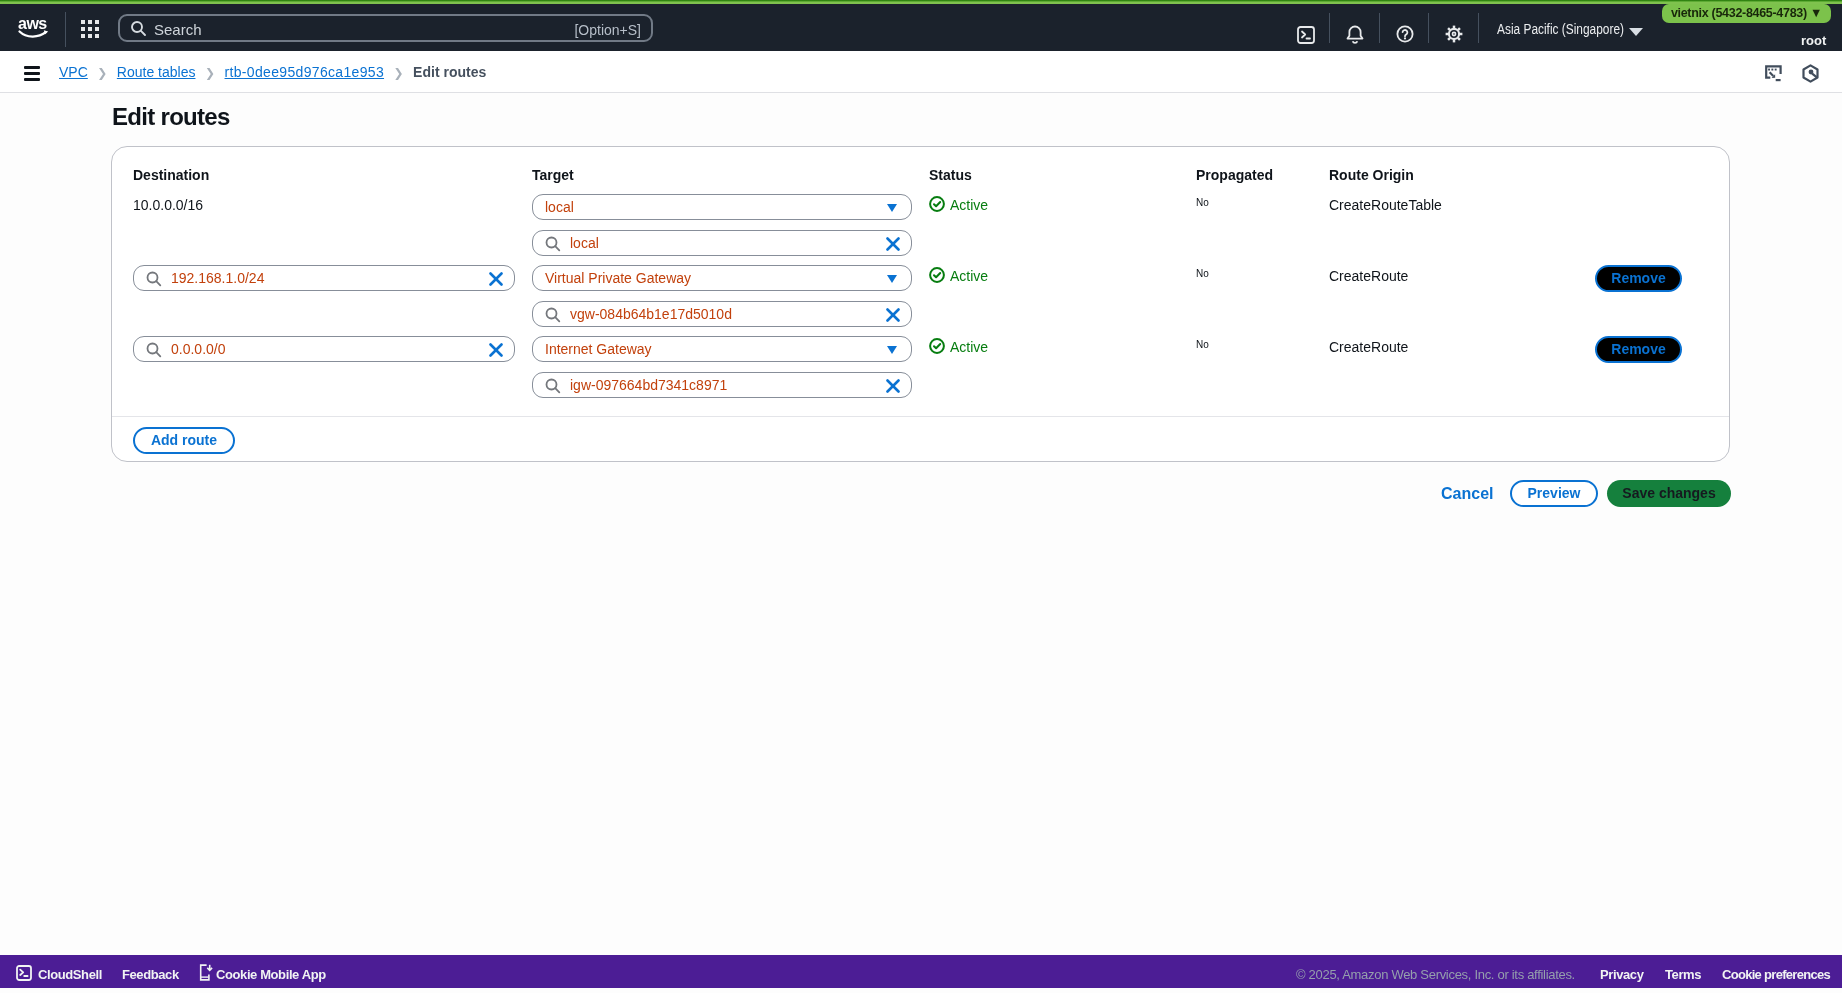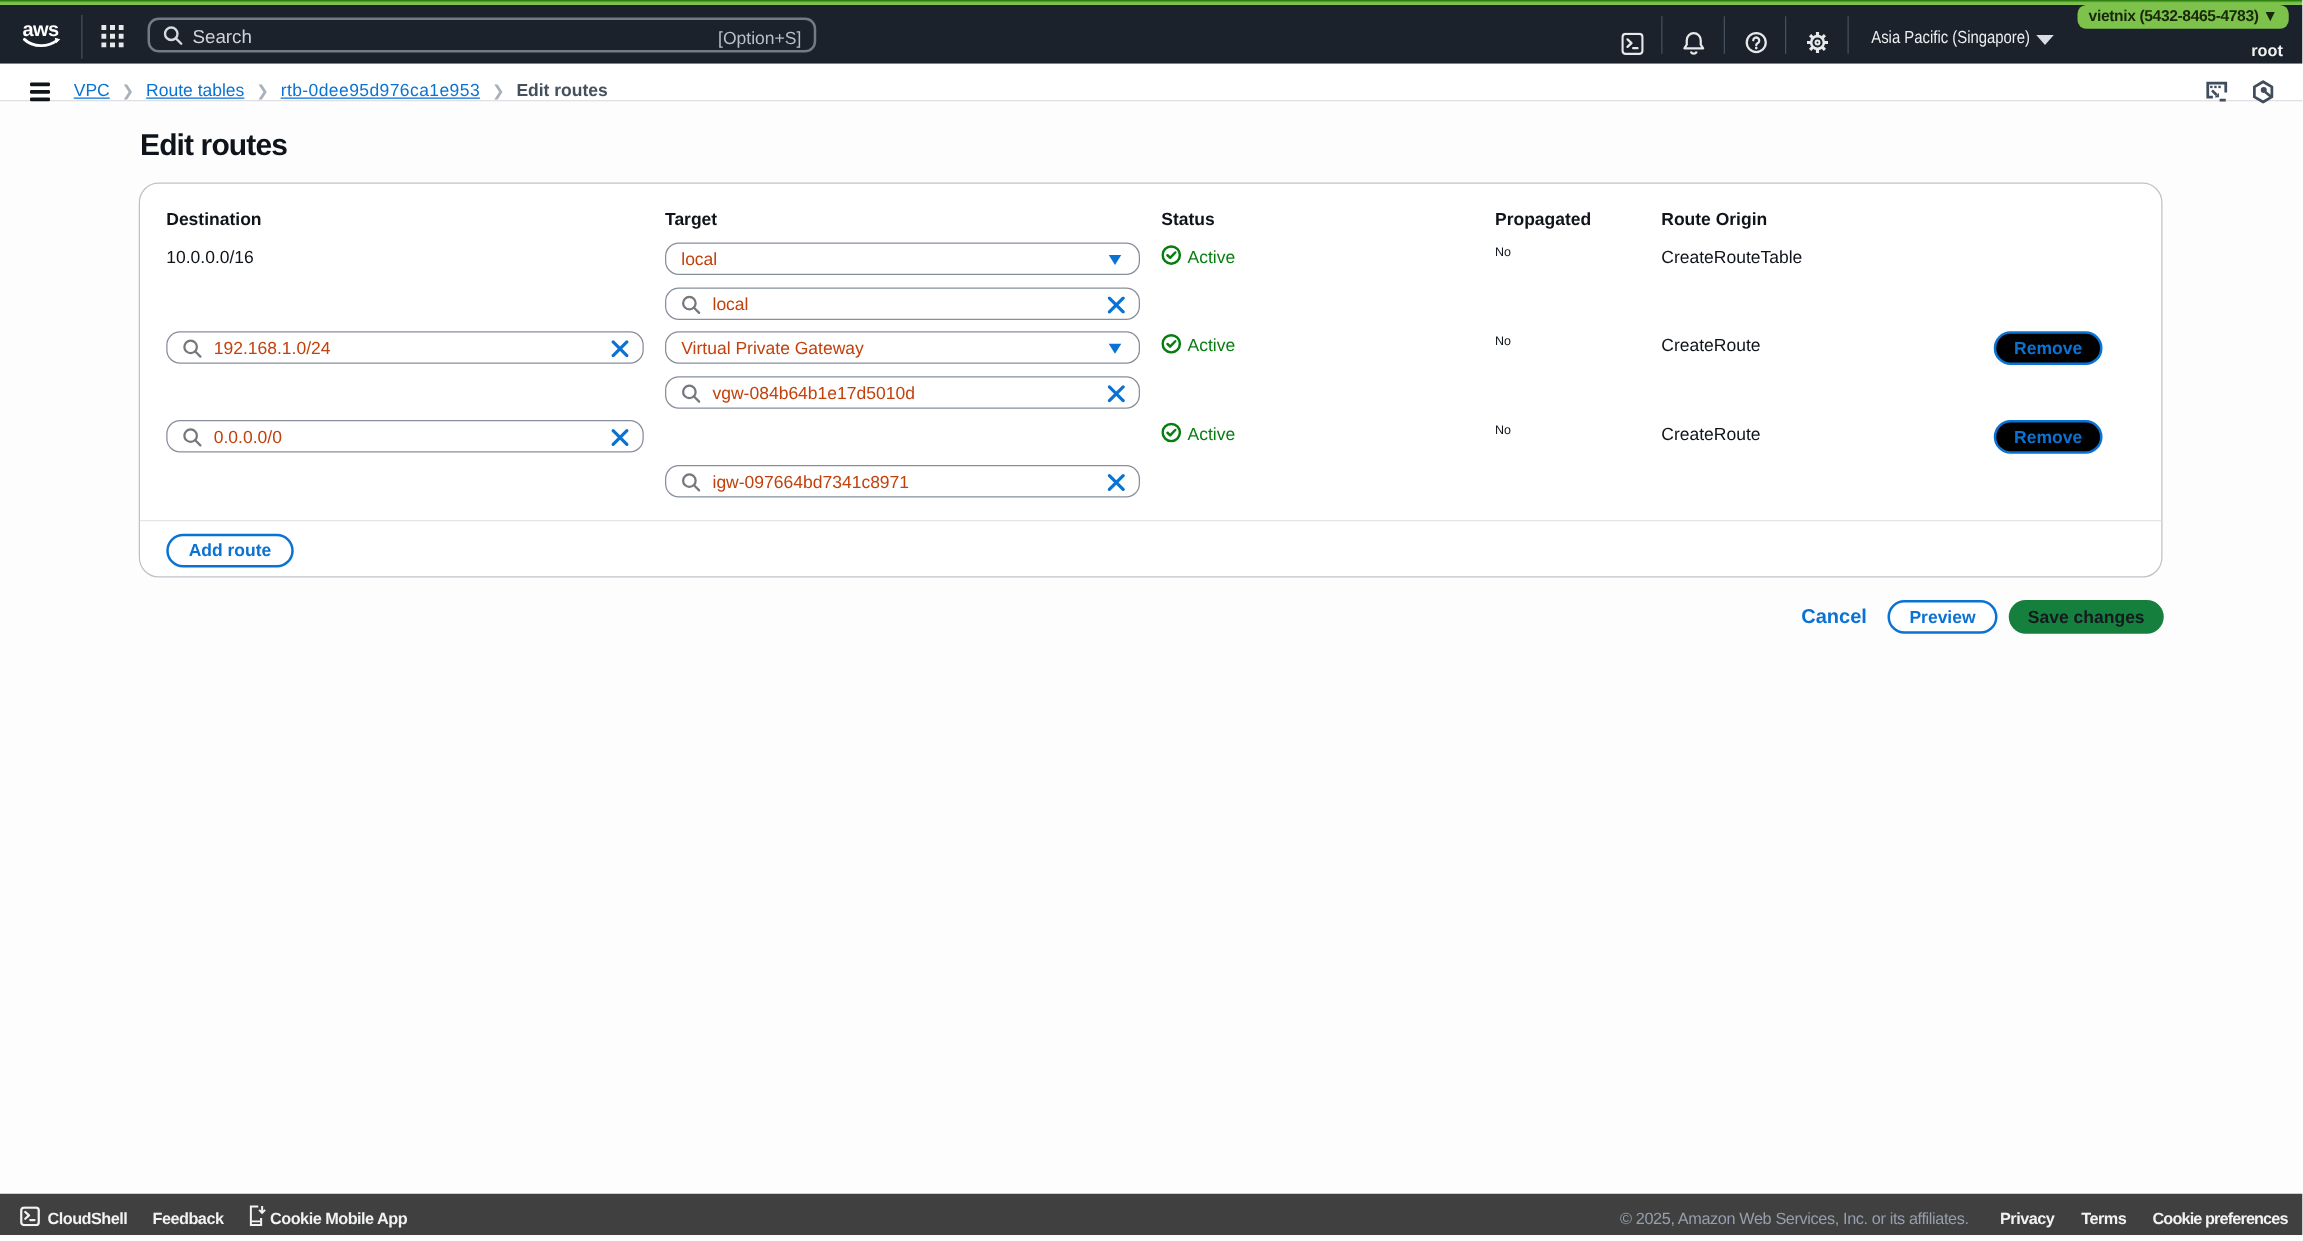--- a/index.html
+++ b/index.html
@@ -27,21 +27,21 @@
 
   #region { left:1497px; top:17px; transform:scaleX(0.85); transform-origin:left center; }
   #regioncaret { left:1629px; top:24px; width:0; height:0;
     border-left:7px solid transparent; border-right:7px solid transparent; border-top:8px solid #d8dee4; }
 
   #acctlabel { left:1662px; top:-0.5px; width:169px; height:19px; background:#7cc24b; border-radius:7px;
     text-align:center; font-size:12.5px; font-weight:bold; color:#19280b; line-height:19px; letter-spacing:-0.3px; }
   #roottext { left:1801px; top:29px; color:#f1f3f3; font-size:13px; font-weight:bold; }
 
   
-  #crumbrow { left:0; top:51px; width:1842px; height:30px; background:#ffffff; border-bottom:1px solid #dfe0e4; }
+  #crumbrow { left:0; top:51px; width:1842px; height:42px; background:#ffffff; border-bottom:1px solid #dfe0e4; }
   #hamburger { left:24px; top:15px; width:16px; height:16px; }
   #hamburger div { height:2.8px; background:#0f141a; border-radius:1px; margin-bottom:3.4px; }
   .crumbs { position:absolute; left:59px; top:13px; font-size:14px; }
   .crumbs a { color:#0a72d2; text-decoration:underline; }
   .crumbs .chev { color:#a9b1ba; margin:0 9.5px; font-size:12px; }
   .crumbs .cur { color:#45505e; font-weight:bold; }
 
   
   #h1 { left:112px; top:103px; font-size:24px; font-weight:bold; color:#0f141a; letter-spacing:-0.7px; }
 
@@ -77,21 +77,21 @@
     text-align:center; line-height:23px; }
 
   
   #cancel { left:1441px; top:485px; color:#0a72d2; font-weight:bold; font-size:16px; }
   #preview { left:1510px; top:480px; width:88px; height:27px; border:2px solid #0a72d2; border-radius:14px;
     background:#fff; color:#0a72d2; font-weight:bold; font-size:14px; text-align:center; line-height:23px; }
   #save { left:1607px; top:480px; width:124px; height:27px; border-radius:14px;
     background:#15803d; color:#16191f; font-weight:bold; font-size:14px; text-align:center; line-height:27px; }
 
   
-  #footer { left:0; top:955px; width:1842px; height:33px; background:#404040; color:#fff; }
+  #footer { left:0; top:955px; width:1842px; height:33px; background:#4c1d95; color:#fff; }
   #footer .item { position:absolute; top:12px; font-size:13px; font-weight:bold; color:#f1f3f3; white-space:nowrap; letter-spacing:-0.4px; }
   #footer .gray { position:absolute; top:12px; font-size:13px; color:#959fad; font-weight:normal; white-space:nowrap; letter-spacing:-0.3px; }
 </style>
 </head>
 <body>
 <div class="abs" id="topline"></div>
 
 <div class="abs" id="header">
   <svg class="abs" id="awslogo" width="34" height="26" viewBox="0 0 34 26">
     <text x="1" y="14" font-family="Liberation Sans" font-size="16" font-weight="bold" fill="#fff" letter-spacing="-0.5">aws</text>
@@ -216,20 +216,24 @@
     <svg class="mag" width="16" height="16" viewBox="0 0 16 16">
         <circle cx="6.5" cy="6.5" r="5" fill="none" stroke="#74777c" stroke-width="1.8"></circle>
         <line x1="10.2" y1="10.2" x2="14.3" y2="14.3" stroke="#74777c" stroke-width="1.8" stroke-linecap="round"></line>
       </svg>
     <span class="txt">vgw-084b64b1e17d5010d</span>
     <svg class="xbtn" width="14" height="14" viewBox="0 0 14 14">
         <line x1="1.5" y1="1.5" x2="12.5" y2="12.5" stroke="#0a72d2" stroke-width="2.6" stroke-linecap="round"></line>
         <line x1="12.5" y1="1.5" x2="1.5" y2="12.5" stroke="#0a72d2" stroke-width="2.6" stroke-linecap="round"></line>
       </svg>
   </div>
+  <div class="ctrl tgt" style="top:189px;">
+      <span class="txt">Internet Gateway</span>
+      <span class="caret"></span>
+    </div>
   <div class="ctrl tgt srch" style="top:225px;">
     <svg class="mag" width="16" height="16" viewBox="0 0 16 16">
         <circle cx="6.5" cy="6.5" r="5" fill="none" stroke="#74777c" stroke-width="1.8"></circle>
         <line x1="10.2" y1="10.2" x2="14.3" y2="14.3" stroke="#74777c" stroke-width="1.8" stroke-linecap="round"></line>
       </svg>
     <span class="txt">igw-097664bd7341c8971</span>
     <svg class="xbtn" width="14" height="14" viewBox="0 0 14 14">
         <line x1="1.5" y1="1.5" x2="12.5" y2="12.5" stroke="#0a72d2" stroke-width="2.6" stroke-linecap="round"></line>
         <line x1="12.5" y1="1.5" x2="1.5" y2="12.5" stroke="#0a72d2" stroke-width="2.6" stroke-linecap="round"></line>
       </svg>

